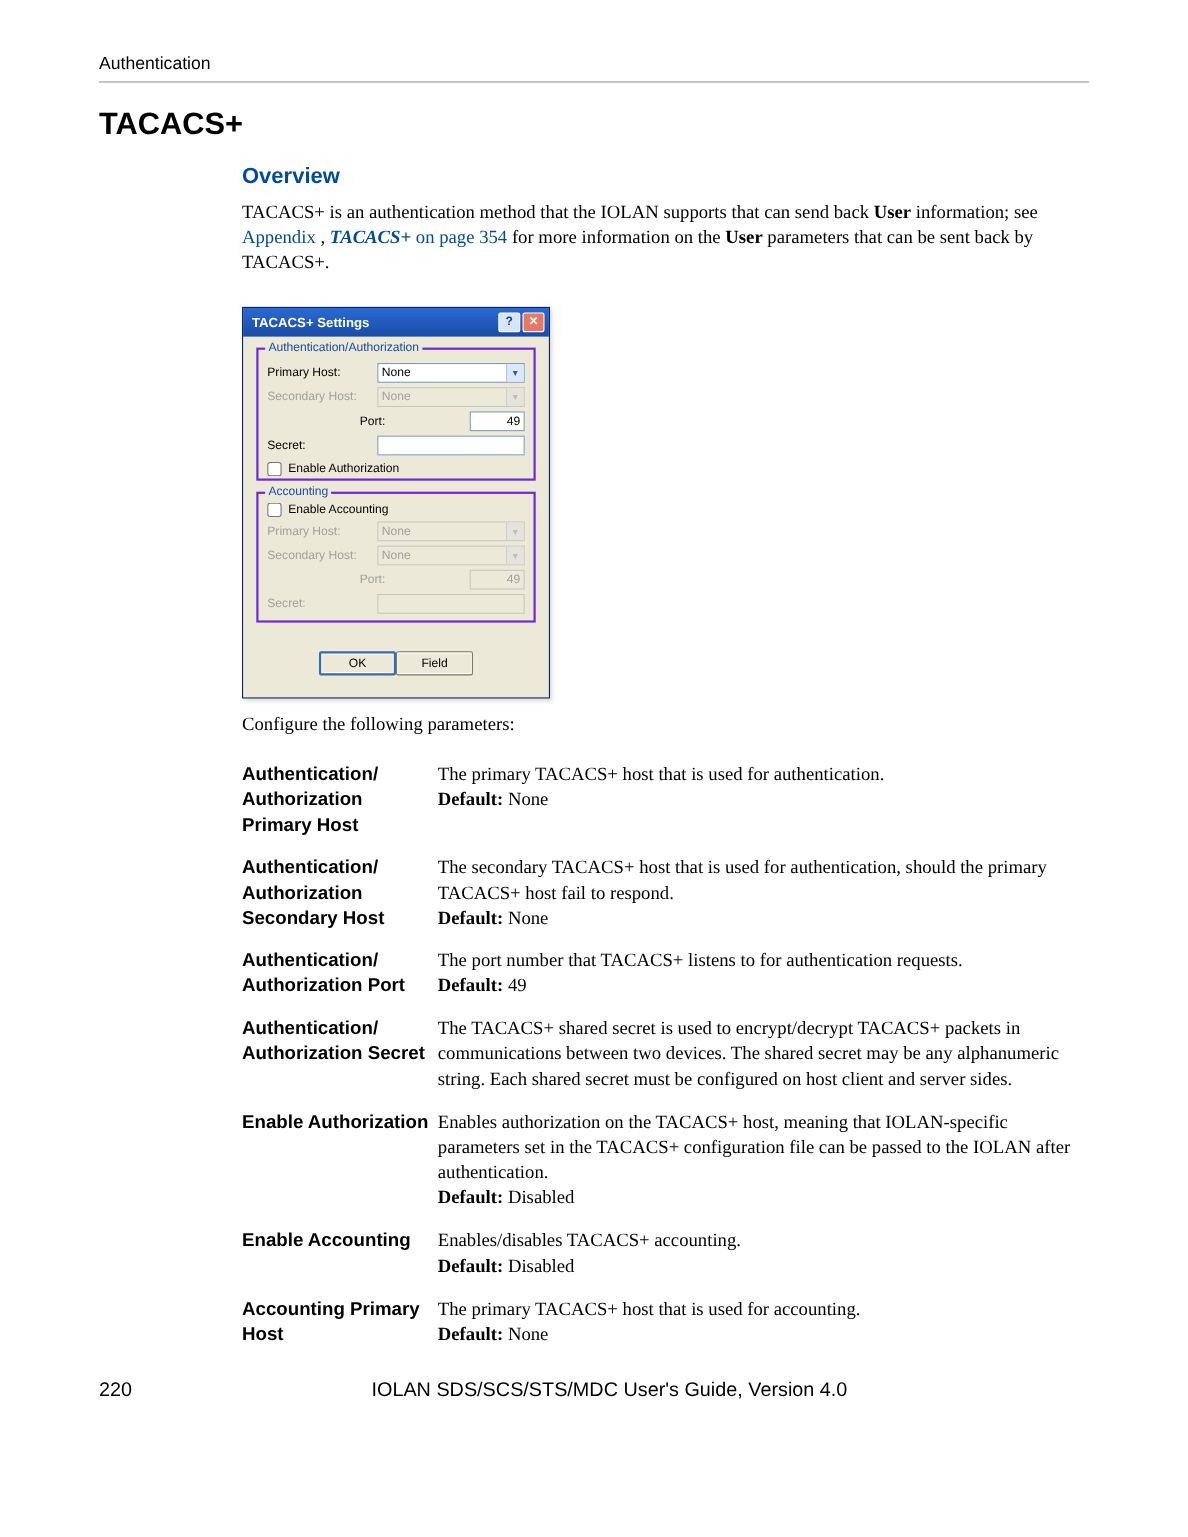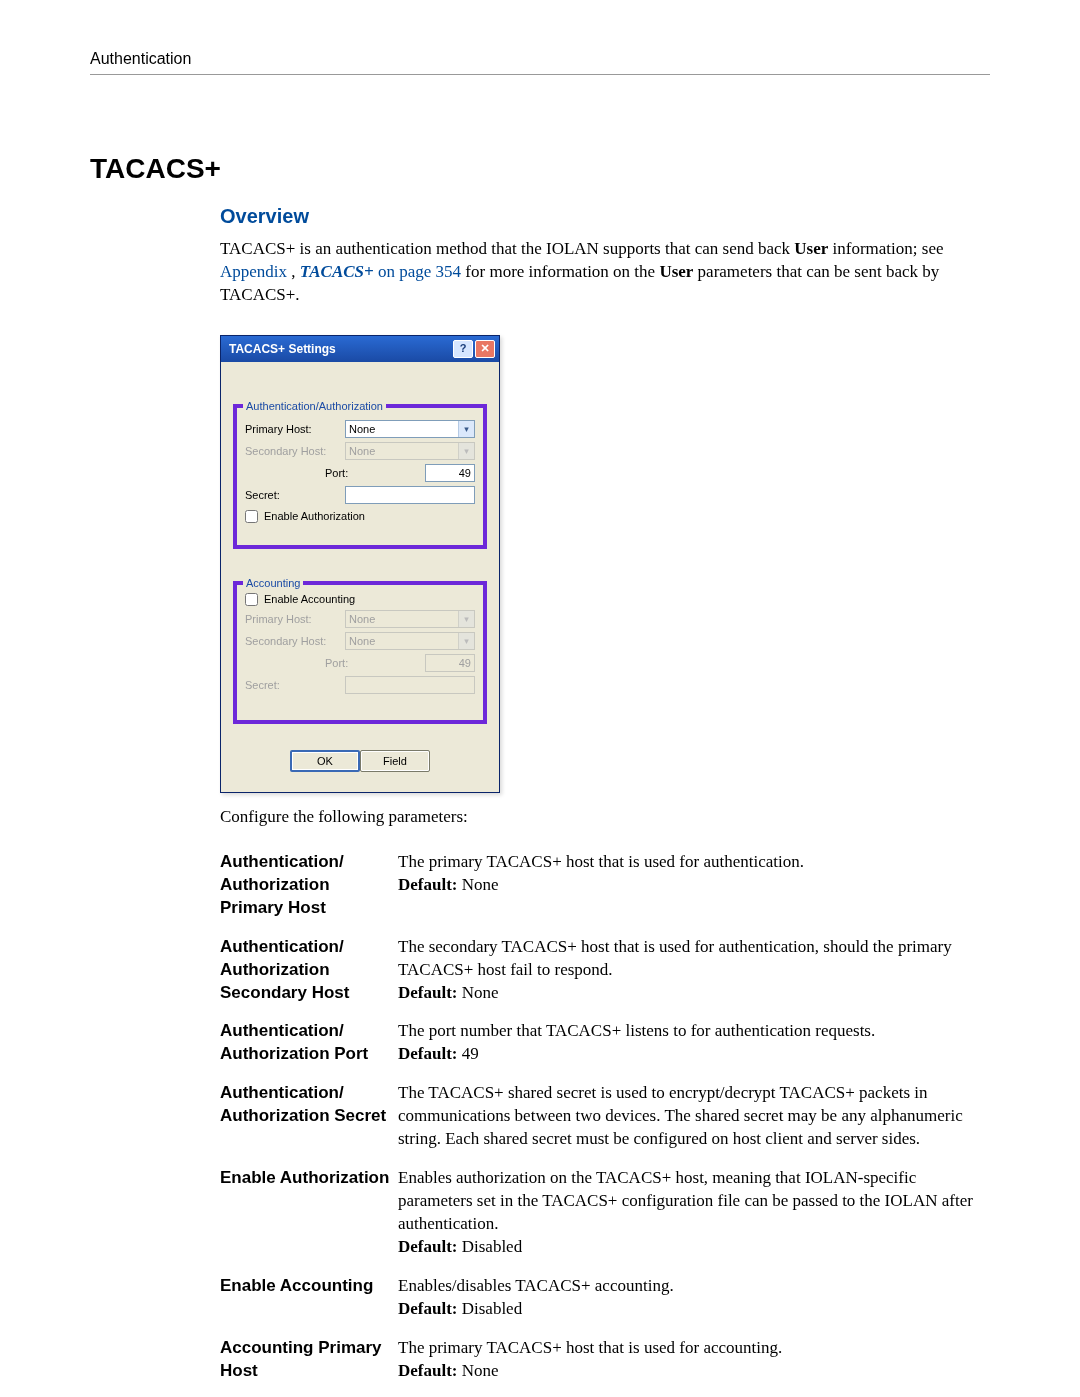--- a/index.html
+++ b/index.html
@@ -11,21 +11,21 @@
     width: 1080px;
   }
   .page {
     padding: 50px 90px 40px 90px;
   }
   .header-line {
     font-family: Arial, Helvetica, sans-serif;
     font-size: 16px;
     padding-bottom: 6px;
     border-bottom: 1px solid #999;
-    margin-bottom: 78px;
+    margin-bottom: 22px;
   }
   h1.section-title {
     font-family: Arial, Helvetica, sans-serif;
     font-size: 28px;
     font-weight: bold;
     margin: 0 0 20px 0;
   }
   h2.subsection {
     font-family: Arial, Helvetica, sans-serif;
     font-size: 20px;
@@ -95,25 +95,24 @@
   }
   .tbtn.close {
     background: #e97763;
     color: #fff;
     border-color: #fff;
   }
   .dialog-body {
     padding: 10px 12px 8px 12px;
   }
   .grpbox {
-    border: 4px solid #6d28d9;
+    border: 2px solid #6d28d9;
     margin-bottom: 10px;
-    padding: 8px 8px 22px 8px;
+    padding: 8px 8px 2px 8px;
     position: relative;
-    margin-top: 32px;
   }
   .grpbox .legend {
     position: absolute;
     top: -8px;
     left: 6px;
     background: #ece9d8;
     color: #1a4aa5;
     padding: 0 3px;
     font-size: 11px;
   }

